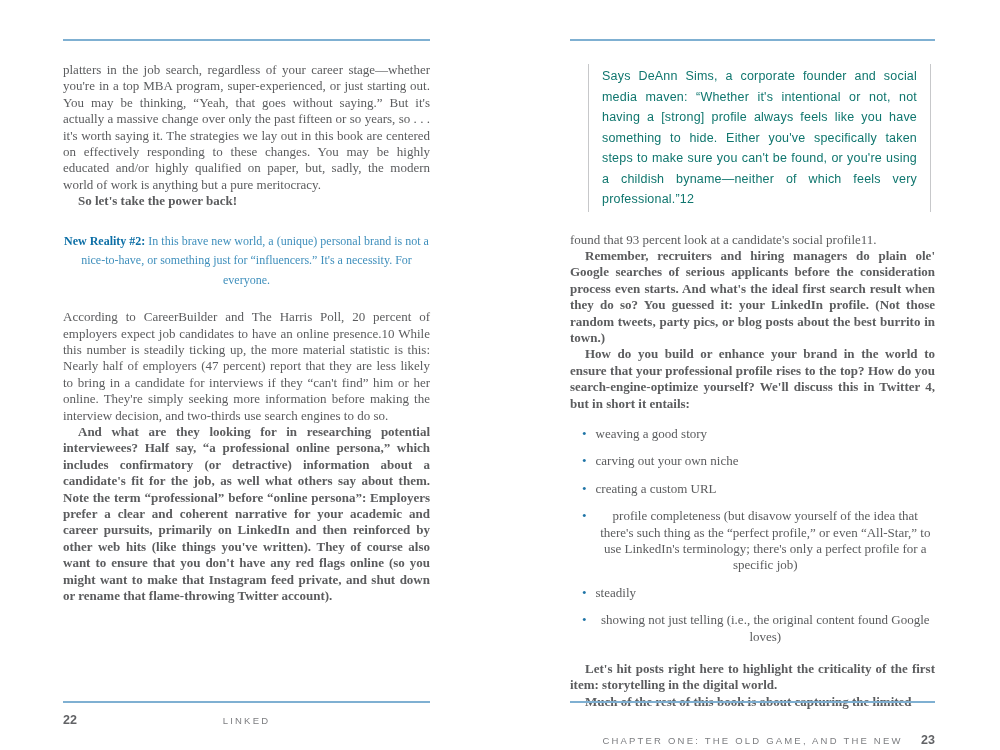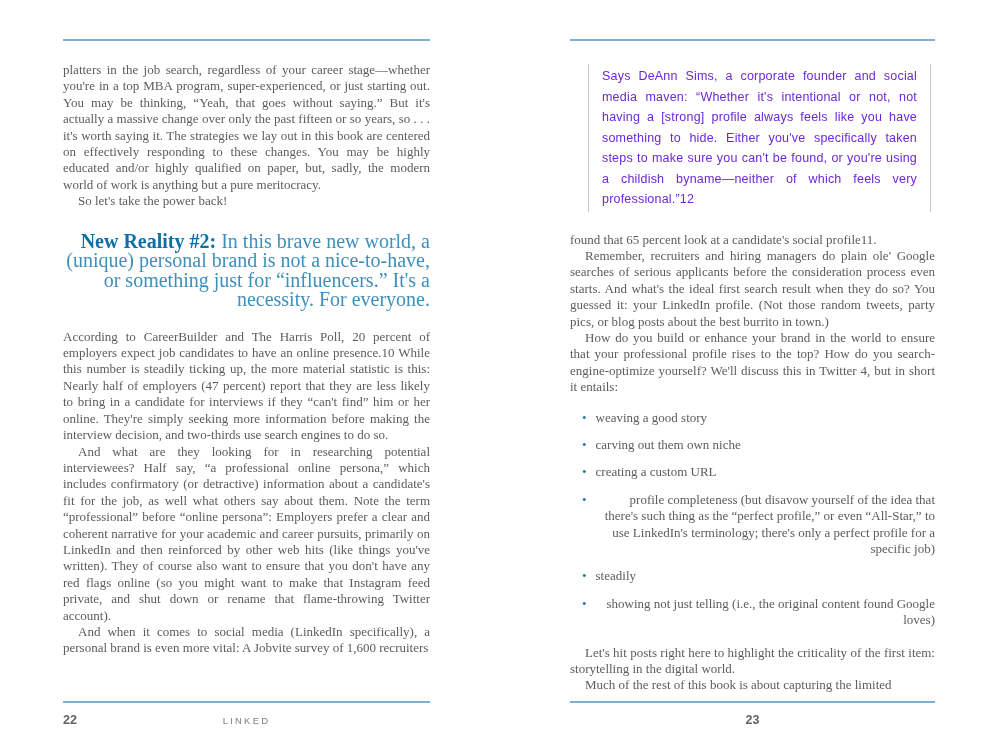--- a/index.html
+++ b/index.html
@@ -11,89 +11,88 @@
   .page.left  { left: 63px;  width: 367px; }
   .page.right { left: 570px; width: 365px; }
 
   .toprule { position: absolute; top: 39px; left: 0; right: 0; height: 0;
              border-top: 2px solid #7fb0d2; }
 
   .content { position: absolute; top: 62px; left: 0; right: 0; }
 
   p.body { margin: 0; font-size: 13px; line-height: 16.4px; color: #5b5c5e;
            text-align: justify; }
-  p.body.indent { text-indent: 15px; }
+  p.body.indent { text-indent: 15px; font-weight: bold; }
 
-  h2.heading { margin: 22px 0 19px 0; font-size: 20px; line-height: 19.5px;
-               font-weight: normal; text-align: right; }
+  h2.heading { margin: 22px 0 19px 0; font-size: 12px; line-height: 19.5px;
+               font-weight: normal; text-align: center; }
   .h-lead { font-weight: bold; color: #0d6fa6; }
   .h-rest { color: #3f8fbc; }
 
   blockquote.quote { margin: 2px 4px 20px 18px; padding: 2px 13px;
                      border-left: 1px solid #c7c8ca; border-right: 1px solid #c7c8ca;
                      font-family: "Liberation Sans", sans-serif; font-size: 12.5px;
-                     line-height: 20.5px; color: #6d28d9; text-align: justify;
+                     line-height: 20.5px; color: #0f766e; text-align: justify;
                      letter-spacing: 0.2px; }
 
   ul.bullets { list-style: none; margin: 14px 0 16px 0; padding: 0 0 0 12px; }
   ul.bullets li { display: flex; margin: 0 0 11px 0; }
   .bullet { color: #1f74a6; margin-right: 9px; flex: 0 0 auto;
             font-size: 13px; line-height: 16.4px; }
-  .li-text { font-size: 13px; line-height: 16.4px; color: #5b5c5e; text-align: right; }
+  .li-text { font-size: 13px; line-height: 16.4px; color: #5b5c5e; text-align: center; }
 
   .pagefooter { position: absolute; top: 701px; left: 0; right: 0;
                 border-top: 2px solid #7fb0d2; padding-top: 10px;
                 display: grid; grid-template-columns: 1fr auto 1fr;
                 align-items: baseline; }
   .pagenum { font-family: "Liberation Sans", sans-serif; font-size: 12.5px;
              font-weight: bold; color: #626366; }
   .pagenum.left-cell  { justify-self: start; }
-  .pagenum.right-cell { justify-self: end; }
+  .pagenum.right-cell { justify-self: end; margin-top: 20px; }
   .runhead { font-family: "Liberation Sans", sans-serif; font-size: 9.5px;
              letter-spacing: 2.2px; color: #7c7d80; justify-self: center;
              white-space: nowrap; }
   .cell-empty { visibility: hidden; }
 </style>
 </head>
 <body>
 
 <div class="spread">
 
   <section class="page left">
     <div class="toprule"></div>
     <div class="content">
       <p class="body">platters in the job search, regardless of your career stage—whether you're in a top MBA program, super-experienced, or just starting out. You may be thinking, “Yeah, that goes without saying.” But it's actually a massive change over only the past fifteen or so years, so . . . it's worth saying it. The strategies we lay out in this book are centered on effectively responding to these changes. You may be highly educated and/or highly qualified on paper, but, sadly, the modern world of work is anything but a pure meritocracy.</p>
       <p class="body indent">So let's take the power back!</p>
       <h2 class="heading"><span class="h-lead">New Reality #2:</span> <span class="h-rest">In this brave new world, a (unique) personal brand is not a nice-to-have, or something just for “influencers.” It's a necessity. For everyone.</span></h2>
       <p class="body">According to CareerBuilder and The Harris Poll, 20 percent of employers expect job candidates to have an online presence.10 While this number is steadily ticking up, the more material statistic is this: Nearly half of employers (47 percent) report that they are less likely to bring in a candidate for interviews if they “can't find” him or her online. They're simply seeking more information before making the interview decision, and two-thirds use search engines to do so.</p>
       <p class="body indent">And what are they looking for in researching potential interviewees? Half say, “a professional online persona,” which includes confirmatory (or detractive) information about a candidate's fit for the job, as well what others say about them. Note the term “professional” before “online persona”: Employers prefer a clear and coherent narrative for your academic and career pursuits, primarily on LinkedIn and then reinforced by other web hits (like things you've written). They of course also want to ensure that you don't have any red flags online (so you might want to make that Instagram feed private, and shut down or rename that flame-throwing Twitter account).</p>
-      <p class="body indent">And when it comes to social media (LinkedIn specifically), a personal brand is even more vital: A Jobvite survey of 1,600 recruiters</p>
     </div>
     <footer class="pagefooter">
       <span class="pagenum left-cell">22</span>
       <span class="runhead">LINKED</span>
       <span class="cell-empty"></span>
     </footer>
   </section>
 
   <section class="page right">
     <div class="toprule"></div>
     <div class="content">
       <blockquote class="quote">Says DeAnn Sims, a corporate founder and social media maven: “Whether it's intentional or not, not having a [strong] profile always feels like you have something to hide. Either you've specifically taken steps to make sure you can't be found, or you're using a childish byname—neither of which feels very professional.”12</blockquote>
-      <p class="body">found that 65 percent look at a candidate's social profile11.</p>
+      <p class="body">found that 93 percent look at a candidate's social profile11.</p>
       <p class="body indent">Remember, recruiters and hiring managers do plain ole' Google searches of serious applicants before the consideration process even starts. And what's the ideal first search result when they do so? You guessed it: your LinkedIn profile. (Not those random tweets, party pics, or blog posts about the best burrito in town.)</p>
       <p class="body indent">How do you build or enhance your brand in the world to ensure that your professional profile rises to the top? How do you search-engine-optimize yourself? We'll discuss this in Twitter 4, but in short it entails:</p>
       <ul class="bullets">
         <li>
           <span class="bullet">•</span>
           <span class="li-text">weaving a good story</span>
         </li>
         <li>
           <span class="bullet">•</span>
-          <span class="li-text">carving out them own niche</span>
+          <span class="li-text">carving out your own niche</span>
         </li>
         <li>
           <span class="bullet">•</span>
           <span class="li-text">creating a custom URL</span>
         </li>
         <li>
           <span class="bullet">•</span>
           <span class="li-text">profile completeness (but disavow yourself of the idea that there's such thing as the “perfect profile,” or even “All-Star,” to use LinkedIn's terminology; there's only a perfect profile for a specific job)</span>
         </li>
         <li>
@@ -103,17 +102,18 @@
         <li>
           <span class="bullet">•</span>
           <span class="li-text">showing not just telling (i.e., the original content found Google loves)</span>
         </li>
       </ul>
       <p class="body indent">Let's hit posts right here to highlight the criticality of the first item: storytelling in the digital world.</p>
       <p class="body indent">Much of the rest of this book is about capturing the limited</p>
     </div>
     <footer class="pagefooter">
       <span class="cell-empty"></span>
+      <span class="runhead">CHAPTER ONE: THE OLD GAME, AND THE NEW</span>
       <span class="pagenum right-cell">23</span>
     </footer>
   </section>
 
 </div>
 
 </body></html>

